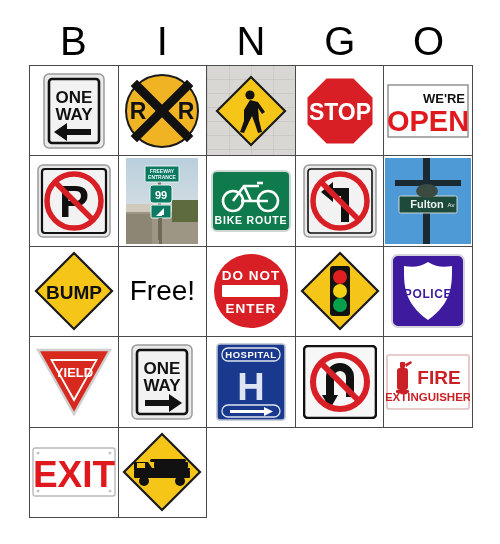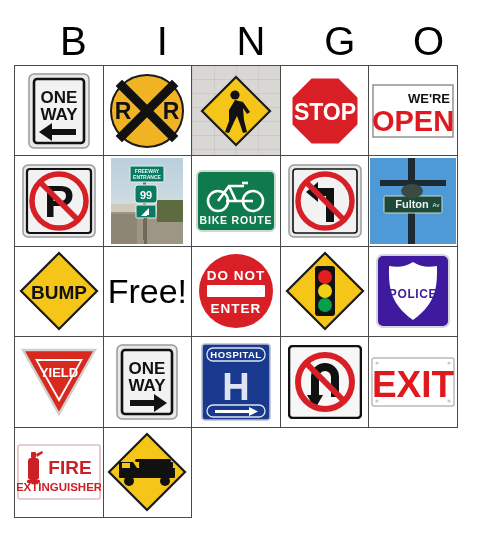--- a/index.html
+++ b/index.html
@@ -36,21 +36,21 @@
     font-size: 40px;
     font-weight: 400;
     letter-spacing: 0px;
     font-family: "Liberation Sans", sans-serif;
     color: #000;
     line-height: 1;
   }
   
   .grid {
     position: absolute;
-    left: 14px; top: 65px;
+    left: 29px; top: 65px;
     width: 444px;
     height: 453px;
     display: grid;
     grid-template-columns: repeat(5, 1fr);
     grid-template-rows: repeat(5, 1fr);
     border-top: 1px solid #4a4a4a;
     border-left: 1px solid #4a4a4a;
     box-sizing: border-box;
     background: #fff;
   }
@@ -67,21 +67,21 @@
   }
   .inner {
     width: 100%;
     height: 100%;
     display: flex;
     align-items: center;
     justify-content: center;
     position: relative;
   }
   .free-text {
-    font-size: 34px;
+    font-size: 28px;
     font-family: "Liberation Sans", sans-serif;
     color: #000;
   }
   svg { display: block; }
   
   .stone-bg {
     position: absolute;
     inset: 0;
     background:
       linear-gradient(90deg, rgba(0,0,0,.05) 1px, transparent 1px),
@@ -352,43 +352,43 @@
           </g>
           <polygon points="19,50 35,50 27,64" fill="#111"></polygon>
           <circle cx="37" cy="37" r="27" fill="none" stroke="#d81f26" stroke-width="6"></circle>
           <line x1="18" y1="18" x2="56" y2="56" stroke="#d81f26" stroke-width="6"></line>
         </svg>
       </div>
     </div>
 
     <div class="cell">
       <div class="inner">
+        <svg width="84" height="56" viewBox="0 0 84 56">
+          <rect x="1" y="1" width="82" height="54" rx="2" fill="#ffffff" stroke="#e2bcbc" stroke-width="1.6"></rect>
+          <g fill="#cc2027">
+            <rect x="11" y="14" width="11" height="22" rx="3"></rect>
+            <rect x="14" y="8" width="5" height="6" rx="1"></rect>
+            <path d="M19 10 L25 7 L26 9 L20 13 Z"></path>
+            <rect x="10" y="36" width="13" height="3" rx="1"></rect>
+          </g>
+          <text x="53" y="30" font-family="Liberation Sans, sans-serif" font-size="19" font-weight="bold" text-anchor="middle" fill="#cc2027">FIRE</text>
+          <text x="42" y="47" font-family="Liberation Sans, sans-serif" font-size="11.5" font-weight="bold" text-anchor="middle" fill="#cc2027">EXTINGUISHER</text>
+        </svg>
+      </div>
+    </div>
+
+    <div class="cell">
+      <div class="inner">
         <svg width="84" height="50" viewBox="0 0 84 50">
           <rect x="1" y="1" width="82" height="48" rx="2" fill="#ffffff" stroke="#b9b9b9" stroke-width="1.4"></rect>
           <circle cx="6" cy="6" r="1.6" fill="#c9c9c9"></circle>
           <circle cx="78" cy="6" r="1.6" fill="#c9c9c9"></circle>
           <circle cx="6" cy="44" r="1.6" fill="#c9c9c9"></circle>
           <circle cx="78" cy="44" r="1.6" fill="#c9c9c9"></circle>
           <text x="42" y="40" font-family="Liberation Sans, sans-serif" font-size="37" font-weight="bold" text-anchor="middle" fill="#e0191e">EXIT</text>
-        </svg>
-      </div>
-    </div>
-
-    <div class="cell">
-      <div class="inner">
-        <svg width="84" height="56" viewBox="0 0 84 56">
-          <rect x="1" y="1" width="82" height="54" rx="2" fill="#ffffff" stroke="#e2bcbc" stroke-width="1.6"></rect>
-          <g fill="#cc2027">
-            <rect x="11" y="14" width="11" height="22" rx="3"></rect>
-            <rect x="14" y="8" width="5" height="6" rx="1"></rect>
-            <path d="M19 10 L25 7 L26 9 L20 13 Z"></path>
-            <rect x="10" y="36" width="13" height="3" rx="1"></rect>
-          </g>
-          <text x="53" y="30" font-family="Liberation Sans, sans-serif" font-size="19" font-weight="bold" text-anchor="middle" fill="#cc2027">FIRE</text>
-          <text x="42" y="47" font-family="Liberation Sans, sans-serif" font-size="11.5" font-weight="bold" text-anchor="middle" fill="#cc2027">EXTINGUISHER</text>
         </svg>
       </div>
     </div>
 
     <div class="cell">
       <div class="inner">
         <svg width="80" height="80" viewBox="0 0 80 80">
           <polygon points="40,2 78,40 40,78 2,40" fill="#f5c518" stroke="#1a1a1a" stroke-width="2.2"></polygon>
           <g fill="#111">
             <rect x="12" y="38" width="56" height="8" rx="1"></rect>

